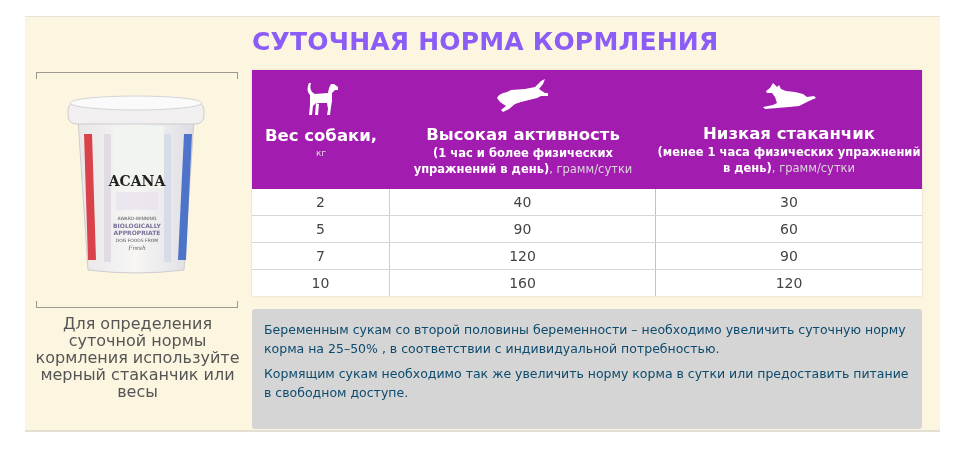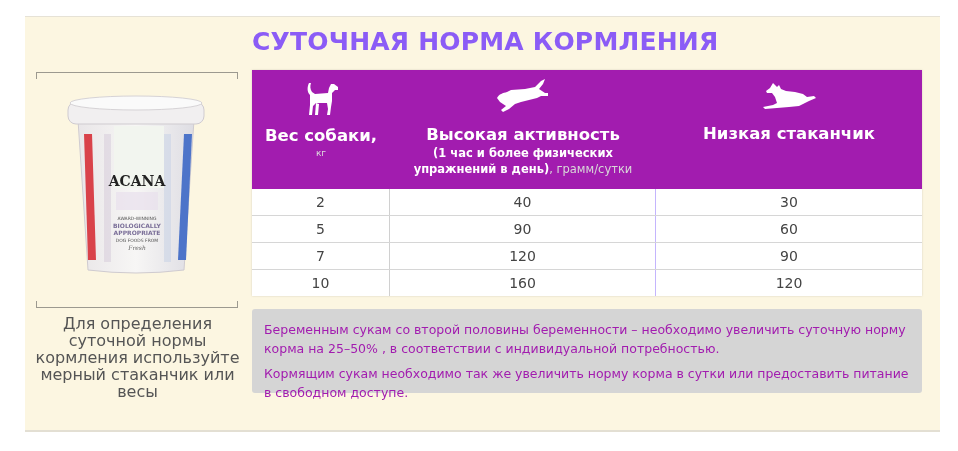--- a/index.html
+++ b/index.html
@@ -54,23 +54,23 @@
   .tbody .tr:first-child { border-top: none; }
   .td {
     box-sizing: border-box; text-align: center; font-size: 14px; line-height: 26px; color: #444444;
     font-family: "DejaVu Sans", sans-serif;
   }
   .td.c1 { width: 138px; border-right: 1px solid #d0d0d0; }
   .td.c2 { width: 266px; border-right: 1px solid #c4b5fd; }
   .td.c3 { width: 266px; }
   
   .note {
-    position: absolute; left: 227px; top: 292px; width: 670px; height: 84px;
+    position: absolute; left: 227px; top: 292px; width: 670px; height: 120px;
     background: #d5d5d5; border-radius: 3px; box-sizing: border-box;
-    padding: 11px 12px; color: #a21caf; font-size: 12.5px; line-height: 19px;
+    padding: 11px 12px; color: #0c4a6e; font-size: 12.5px; line-height: 19px;
   }
   .note p { margin: 0 0 6px 0; }
 </style>
 </head>
 <body>
 
 <div class="panel">
   <div class="title">СУТОЧНАЯ НОРМА КОРМЛЕНИЯ</div>
 
   <div class="frame">
@@ -123,20 +123,23 @@
         <div class="h1" style="margin-top:10px">Высокая  активность</div>
         <div class="h2">
           <span>(1 час и более физических упражнений в день)</span><span class="unit">, грамм/сутки</span>
         </div>
       </div>
       <div class="th c3">
         <svg class="icon" width="60" height="34" viewBox="0 0 60 34" style="margin-top:9px">
           <path fill="#ffffff" d="M14 4 L18 8 L20 6 L22 10 L27 12 L36 13 L44 15 L48 18 L55 17 L57 19 L50 22 L46 24 L40 27 L30 28 L18 29 L6 30 L4 28 L14 26 L18 24 L16 18 L13 14 L8 14 L7 12 L11 9 Z"></path>
         </svg>
         <div class="h1" style="margin-top:10px">Низкая стаканчик</div>
+        <div class="h2">
+          <span>(менее 1 часа физических упражнений в день)</span><span class="unit">, грамм/сутки</span>
+        </div>
       </div>
     </div>
     <div class="tbody">
       <div class="tr">
         <div class="td c1">2</div>
         <div class="td c2">40</div>
         <div class="td c3">30</div>
       </div>
       <div class="tr">
         <div class="td c1">5</div>

